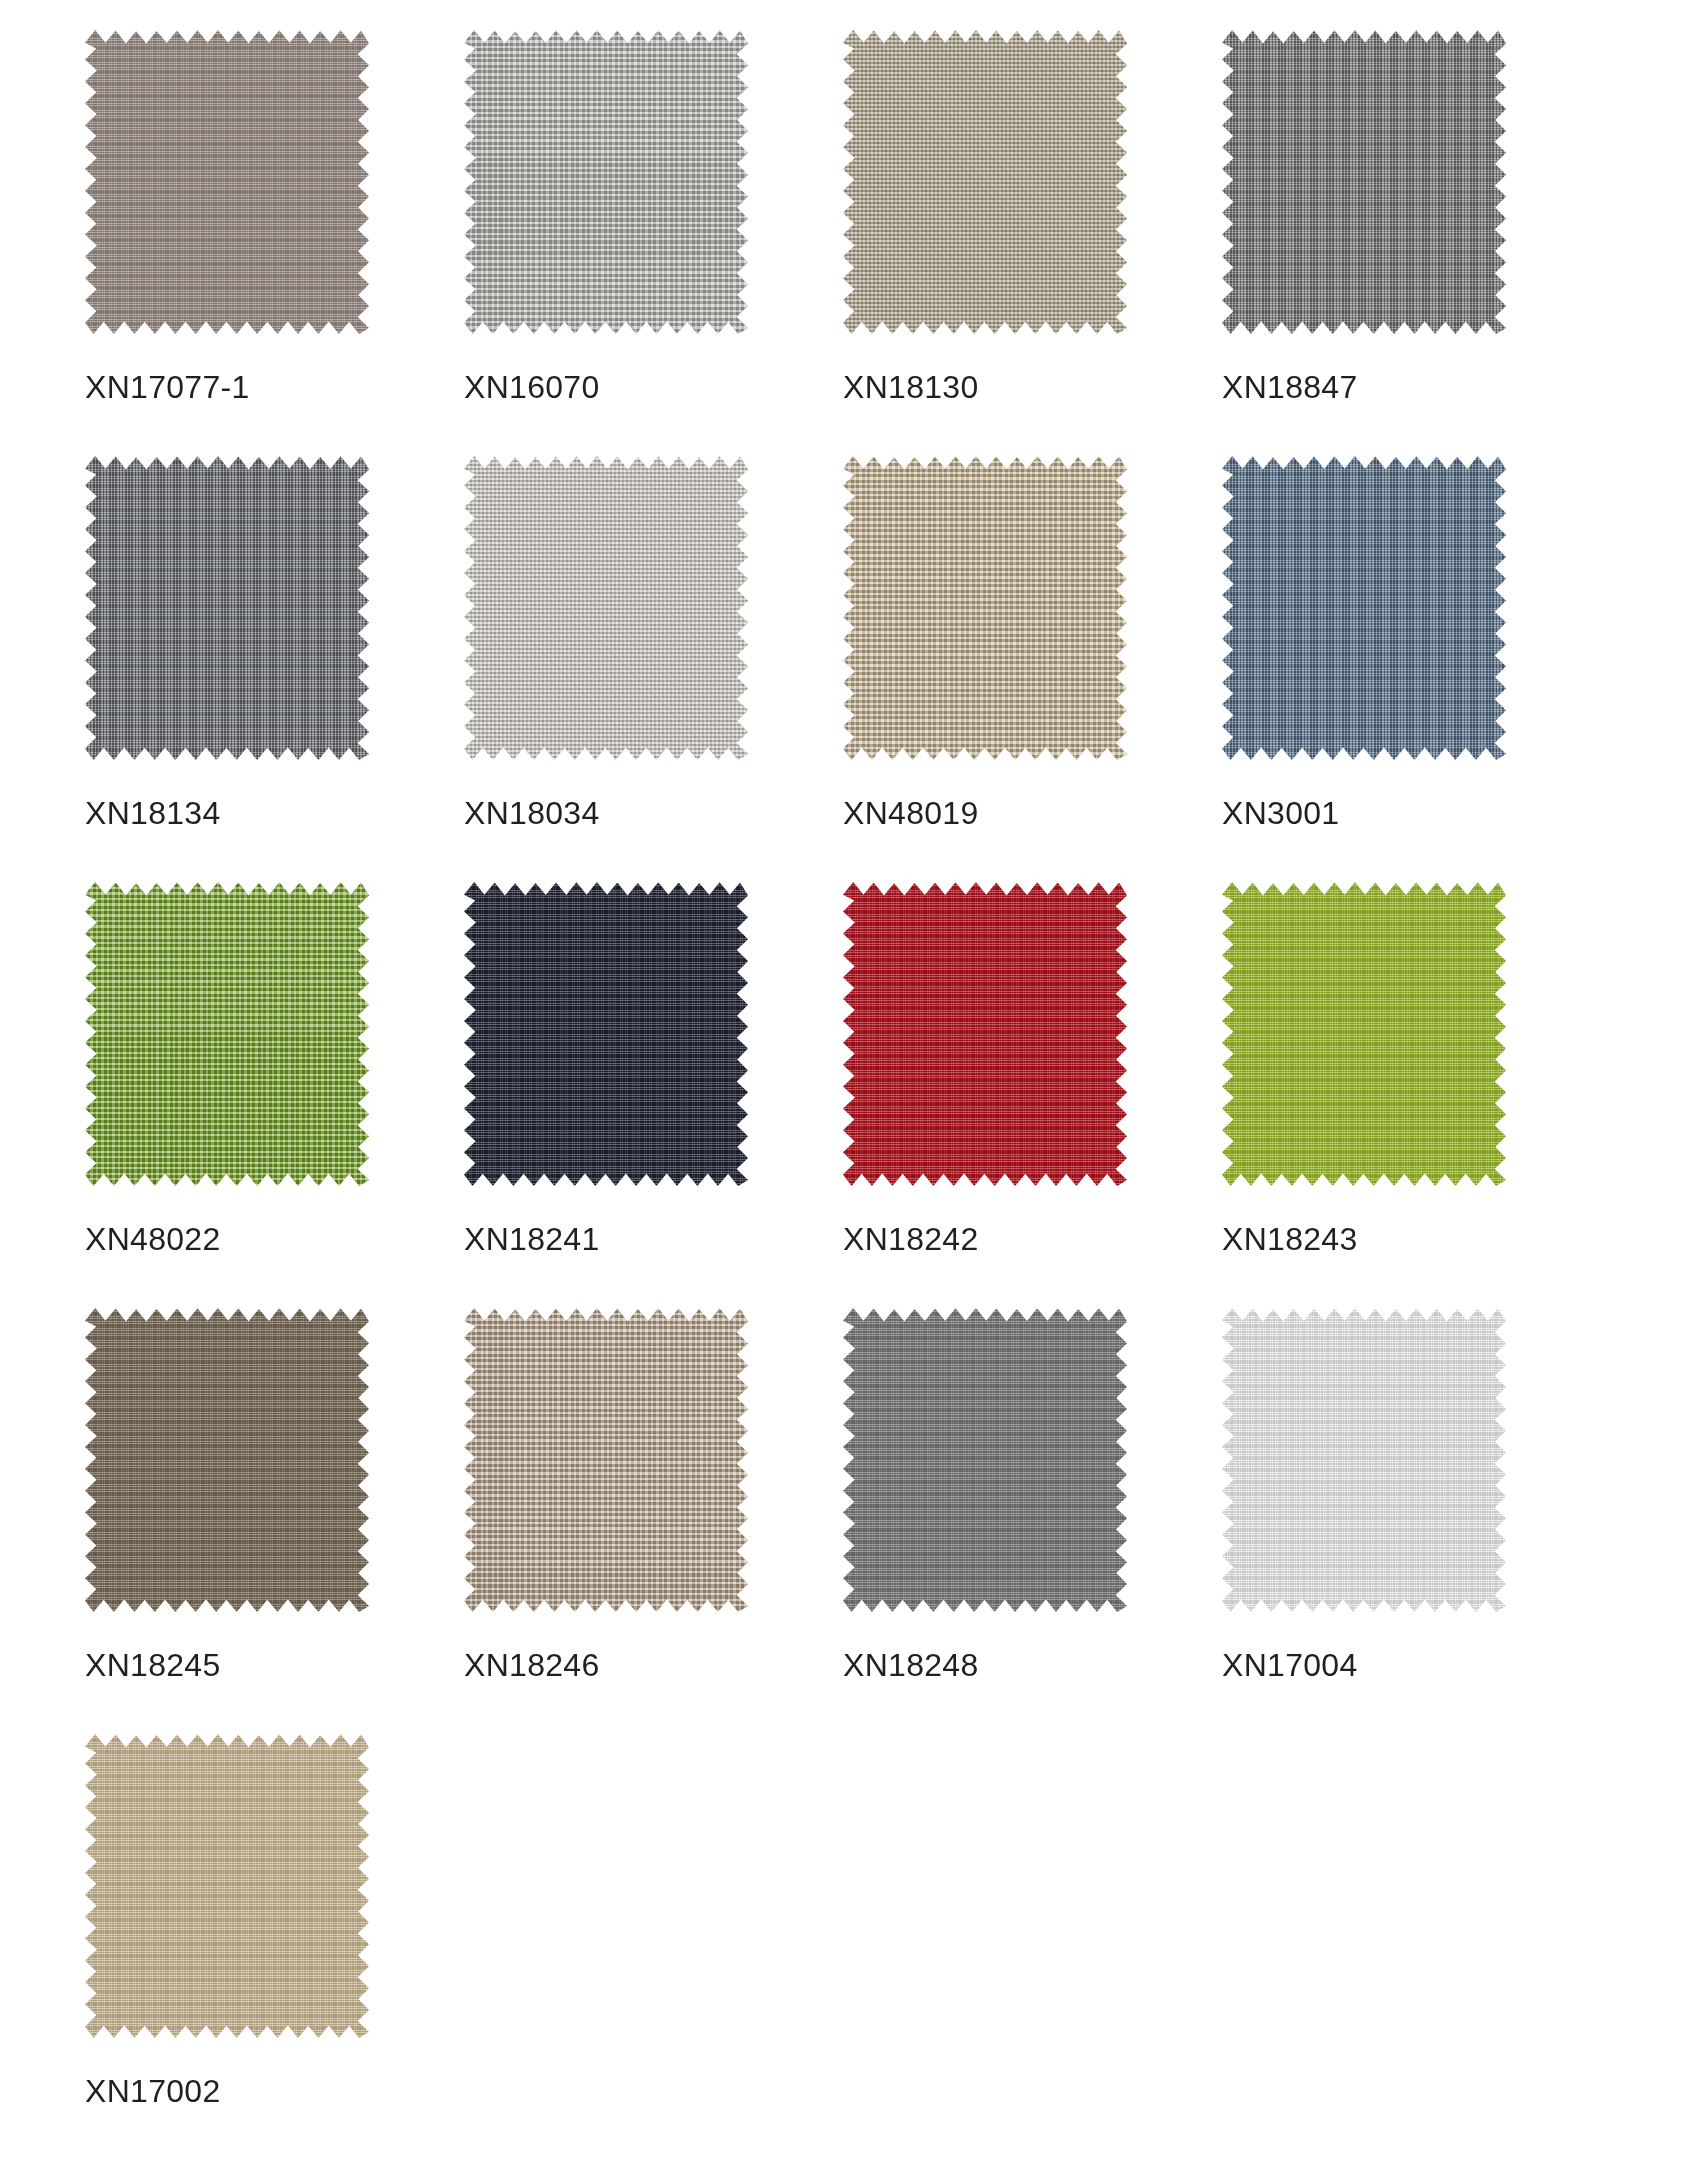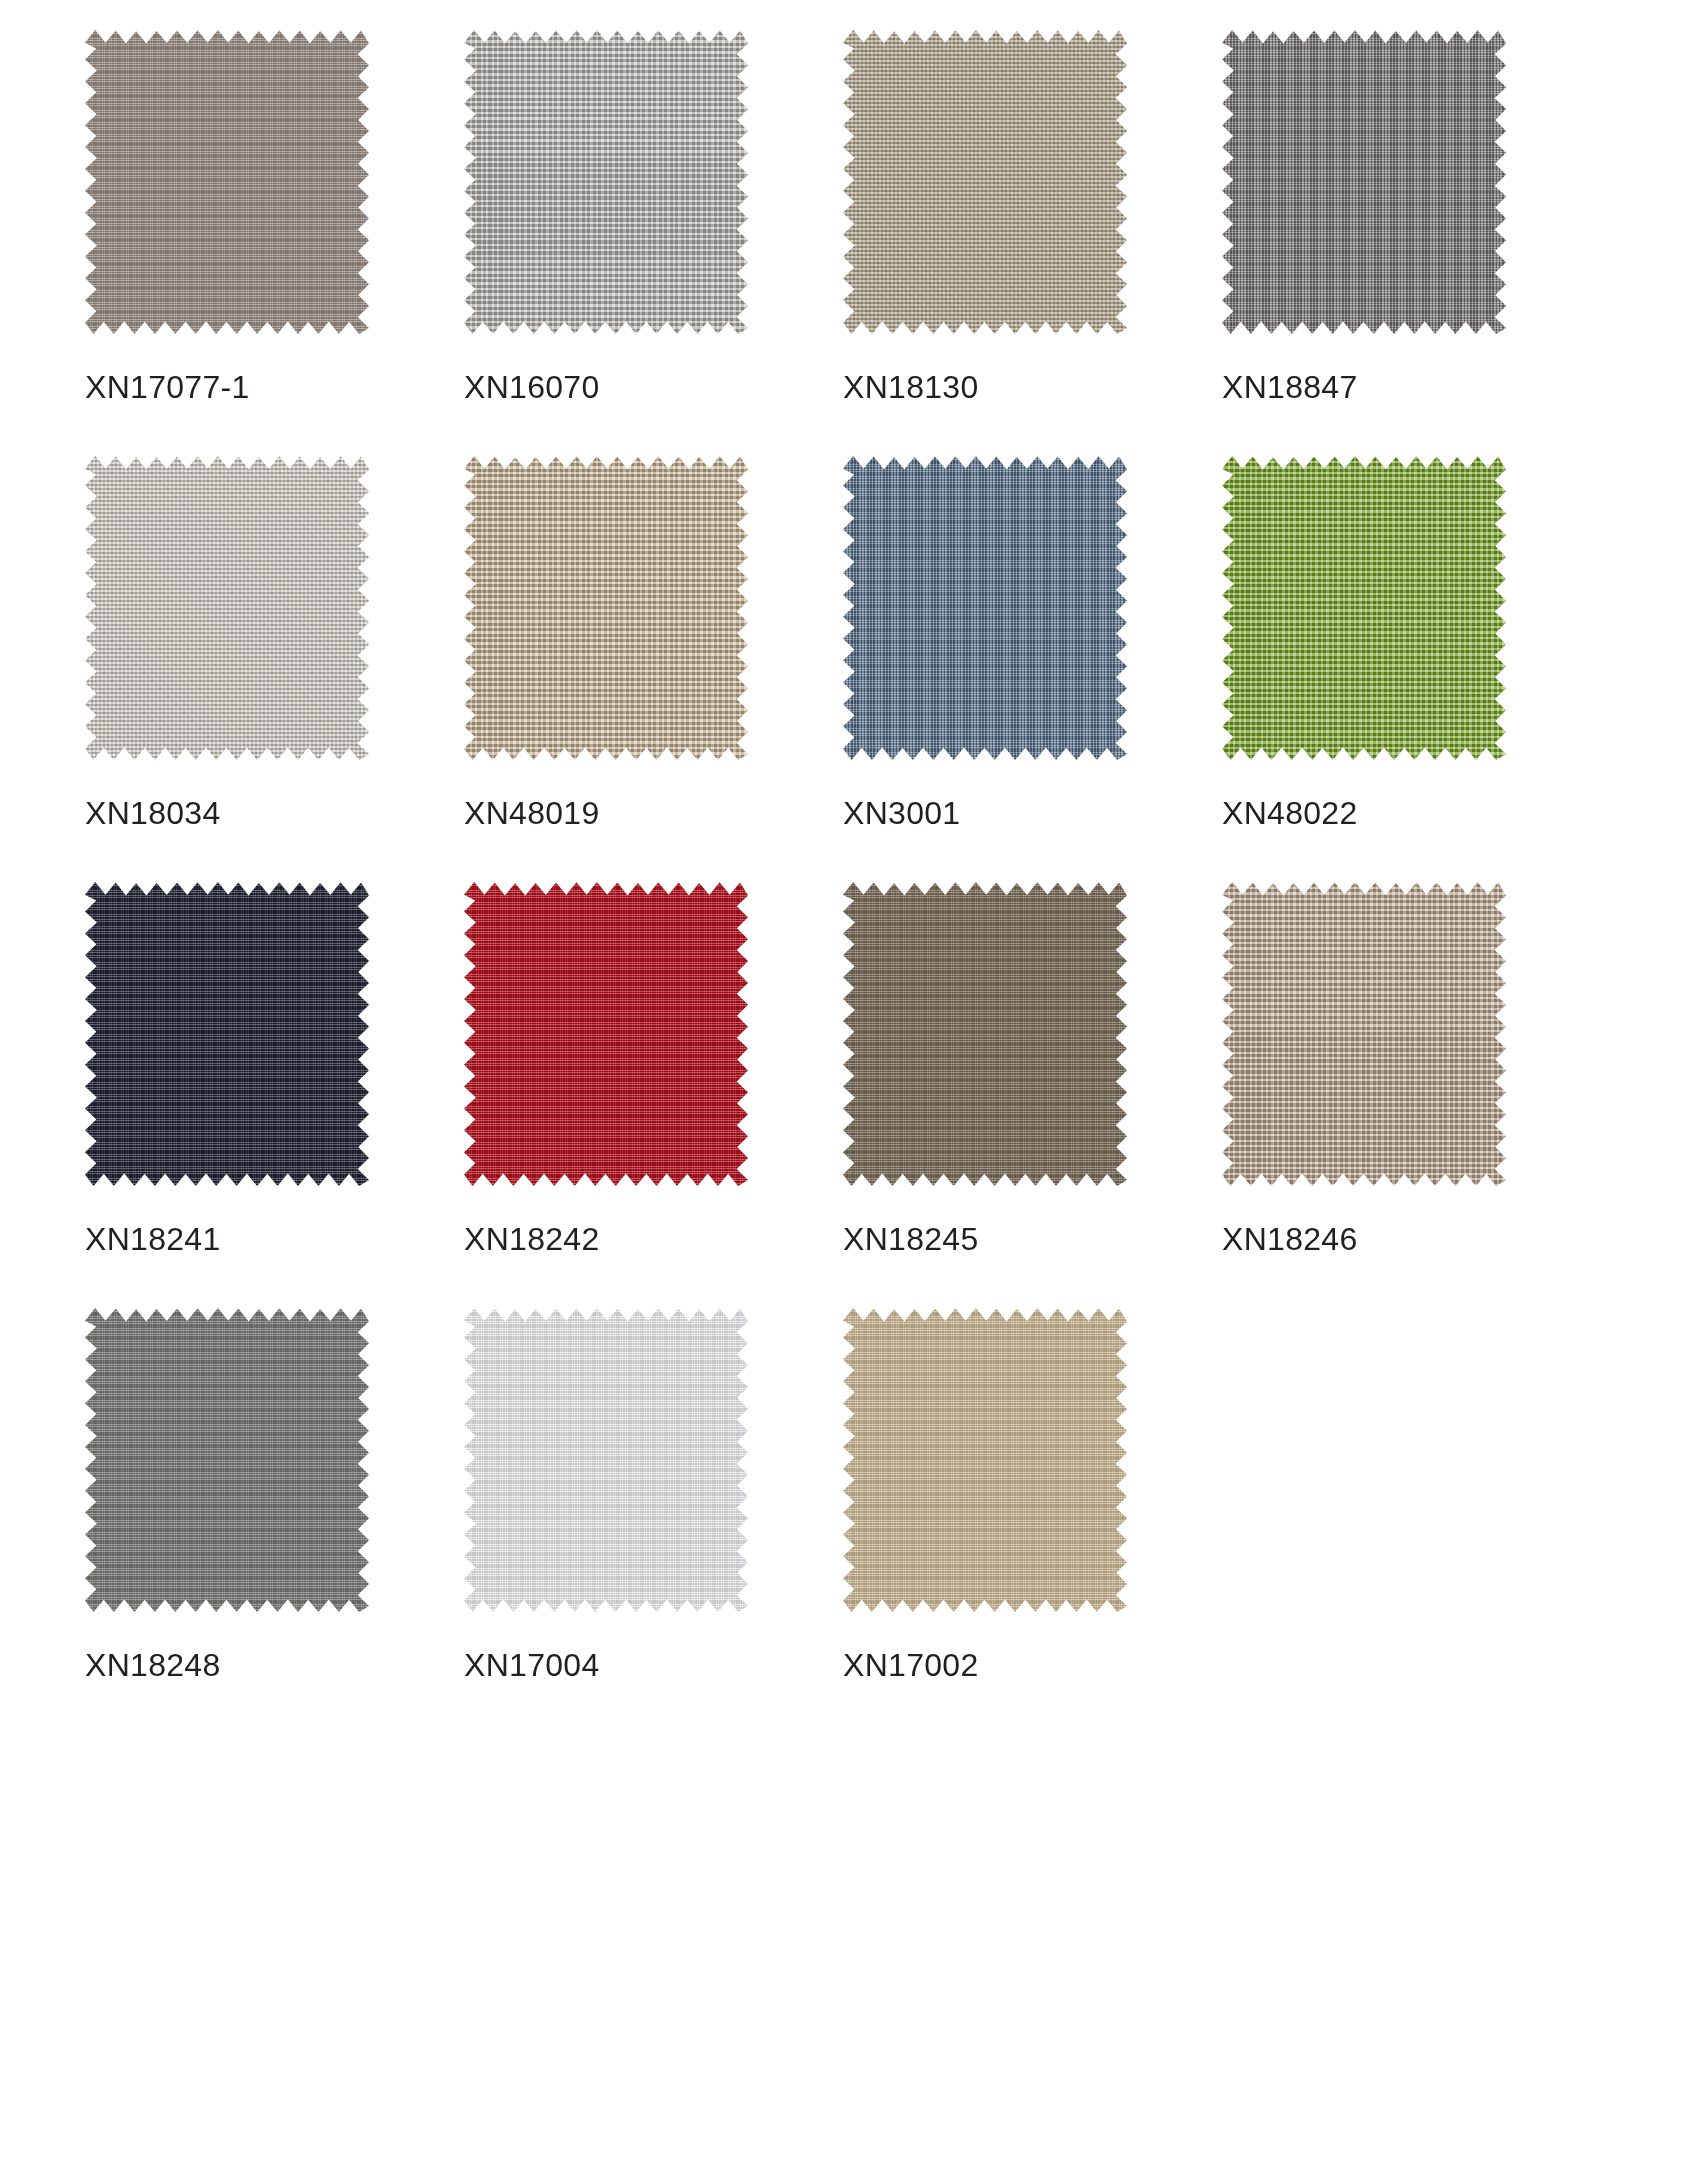--- a/index.html
+++ b/index.html
@@ -225,20 +225,28 @@
       <div class="swatch-cell">
         <div class="chip-wrap">
           <div class="chip" style="background-color: rgb(125, 122, 120);">
             <div class="weave melange"></div>
           </div>
         </div>
         <div class="swatch-label">XN18847</div>
       </div>
       <div class="swatch-cell">
         <div class="chip-wrap">
+          <div class="chip" style="background-color: rgb(107, 111, 115);">
+            <div class="weave melange"></div>
+          </div>
+        </div>
+        <div class="swatch-label">XN18134</div>
+      </div>
+      <div class="swatch-cell">
+        <div class="chip-wrap">
           <div class="chip" style="background-color: rgb(213, 209, 200);">
             <div class="weave linen"></div>
           </div>
         </div>
         <div class="swatch-label">XN18034</div>
       </div>
       <div class="swatch-cell">
         <div class="chip-wrap">
           <div class="chip" style="background-color: rgb(204, 184, 148);">
             <div class="weave basket"></div>
@@ -273,20 +281,28 @@
       <div class="swatch-cell">
         <div class="chip-wrap">
           <div class="chip" style="background-color: rgb(181, 16, 29);">
             <div class="weave plain"></div>
           </div>
         </div>
         <div class="swatch-label">XN18242</div>
       </div>
       <div class="swatch-cell">
         <div class="chip-wrap">
+          <div class="chip" style="background-color: rgb(157, 190, 42);">
+            <div class="weave plain"></div>
+          </div>
+        </div>
+        <div class="swatch-label">XN18243</div>
+      </div>
+      <div class="swatch-cell">
+        <div class="chip-wrap">
           <div class="chip" style="background-color: rgb(121, 107, 88);">
             <div class="weave plain"></div>
           </div>
         </div>
         <div class="swatch-label">XN18245</div>
       </div>
       <div class="swatch-cell">
         <div class="chip-wrap">
           <div class="chip" style="background-color: rgb(192, 171, 146);">
             <div class="weave basket"></div>

